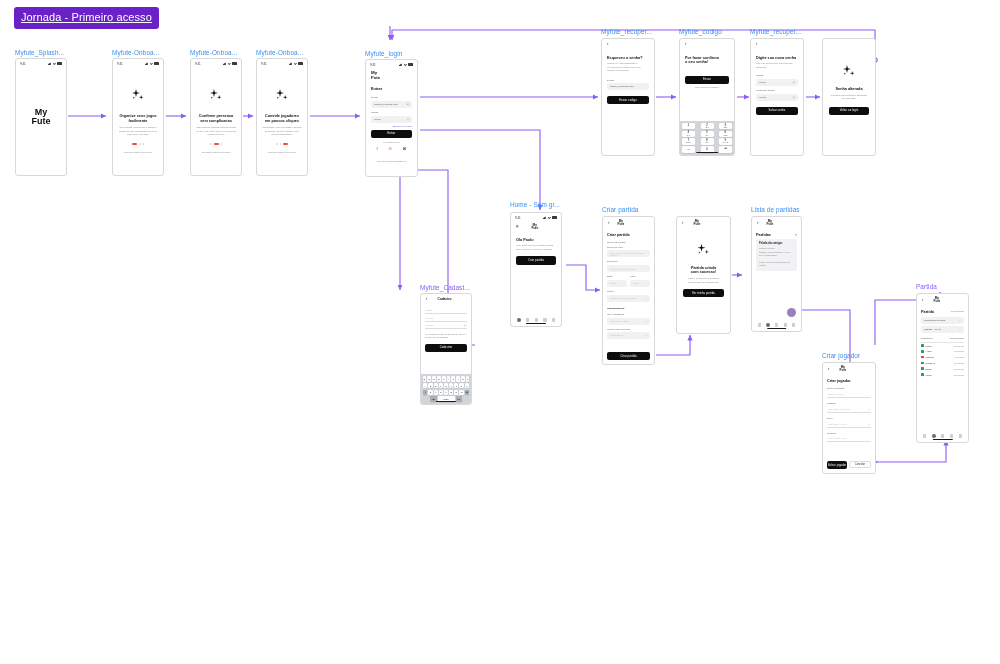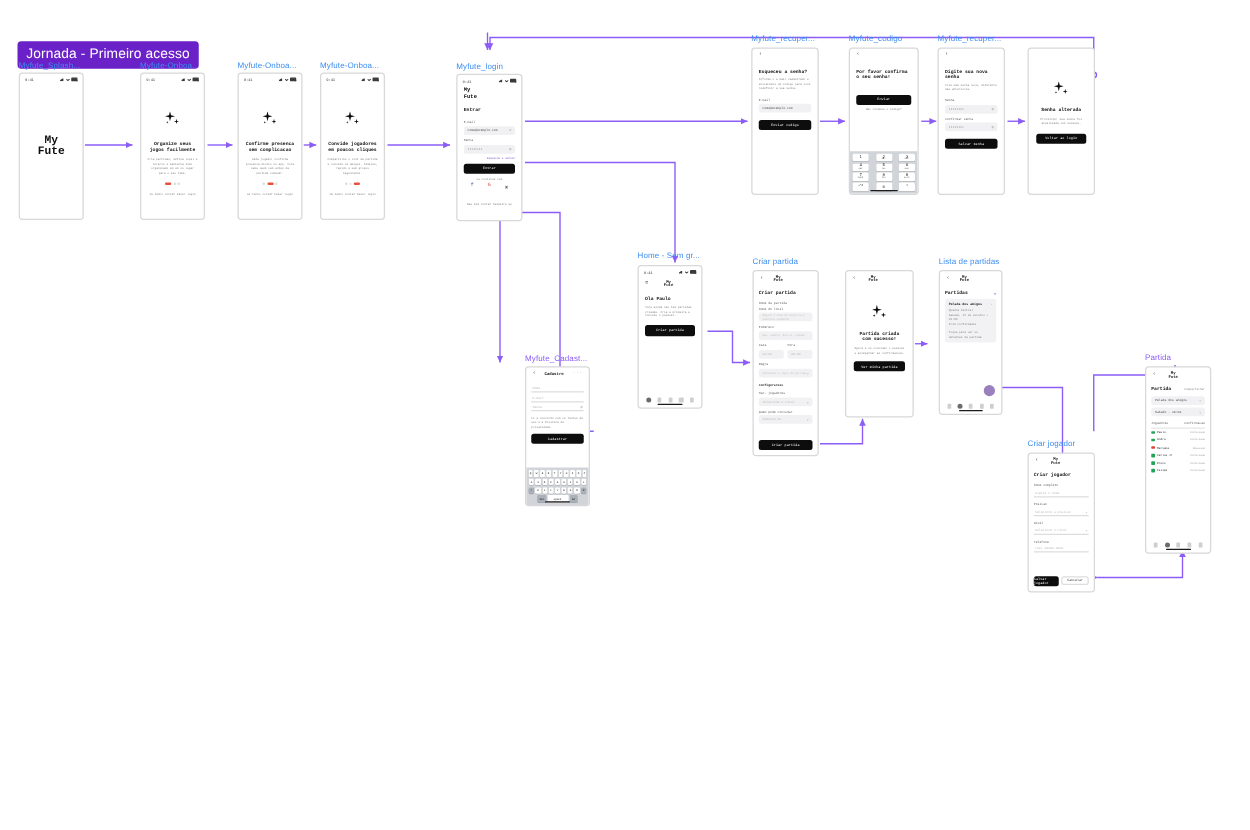--- a/index.html
+++ b/index.html
@@ -35,21 +35,20 @@
   }
   .frame-label.violet { color: #8b5cf6; }
 
   
   .frame {
     position: absolute;
     background: #ffffff;
     border: .7px solid #d8d8d8;
     border-radius: 3px;
     overflow: hidden;
-    font-family: Liberation Mono, monospace;
   }
 
   
   .sbar {
     display: flex; align-items: center; justify-content: space-between;
     padding: 2.5px 4px 1px 4px;
     height: 8px;
   }
   .sbar .t { font-size: 3.1px; color: #3a3a3a; letter-spacing: -.1px; }
   .sbar .r { display: flex; align-items: center; gap: 1px; }
@@ -178,21 +177,21 @@
       <path d="M656,355 L690,355 L690,335"></path>
       <path d="M732,275 L742,275"></path>
       <path d="M800,310 L850,310 L850,462 L878,462"></path>
       <path d="M875,345 L875,300 L940,300 L940,292"></path>
       <path d="M878,462 L946,462 L946,440"></path>
     </g>
     <circle cx="875" cy="60" r="2.2" fill="#fff" stroke="#8b5cf6" stroke-width="1.1"></circle>
     <circle cx="798" cy="310" r="3" fill="#9a7fbe"></circle>
   </svg>
 
-  <div class="flow-title" style="left:14px; top:33px;">Jornada - Primeiro acesso</div>
+  <div class="flow-title" style="left:14px; top:7px;text-decoration:underline;">Jornada - Primeiro acesso</div>
 
   <div class="frame-label" style="left:15px; top:50px;">Myfute_Splash...</div>
   <div class="frame" style="left:15px; top:58px; width:52px; height:118px;">
     <div class="sbar">
       <span class="t">9:41</span>
       <span class="r">
         <i class="bar-s"></i>
         <i class="wifi"></i>
         <i class="batt"></i>
       </span>

